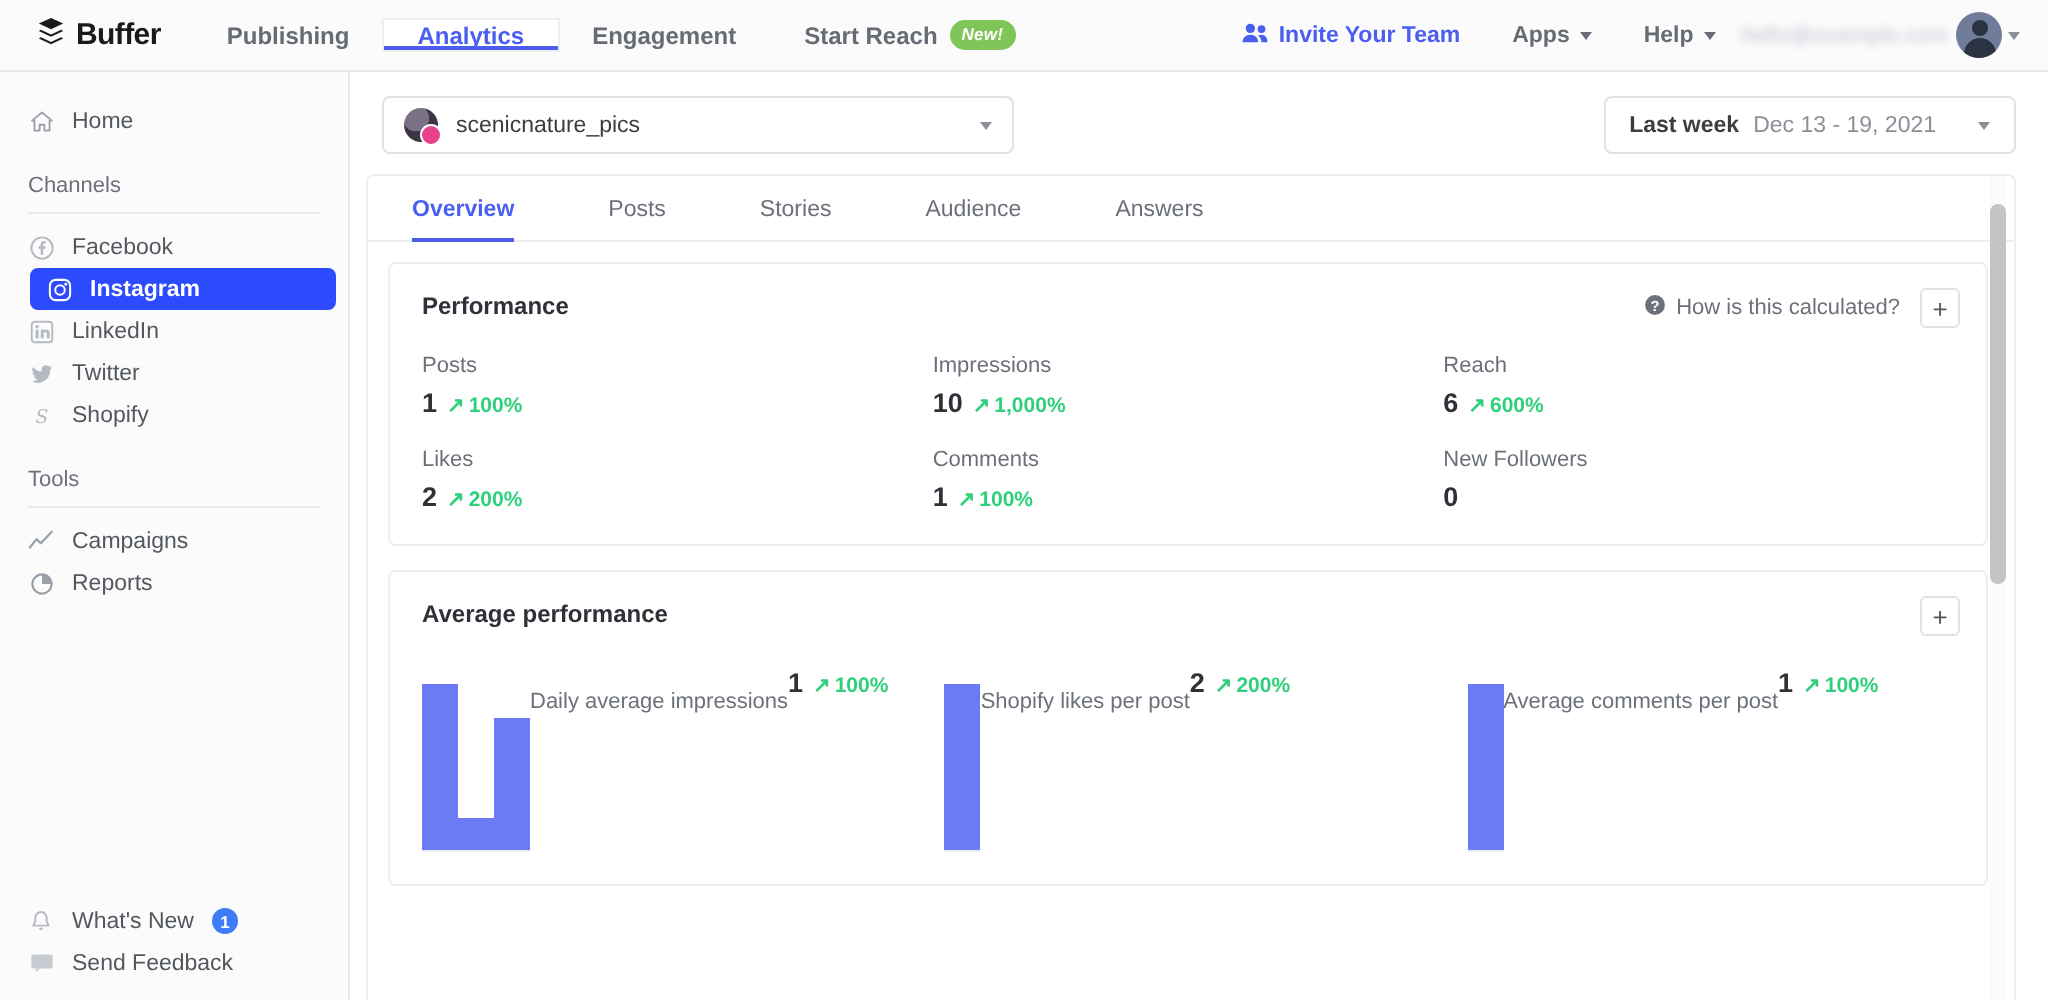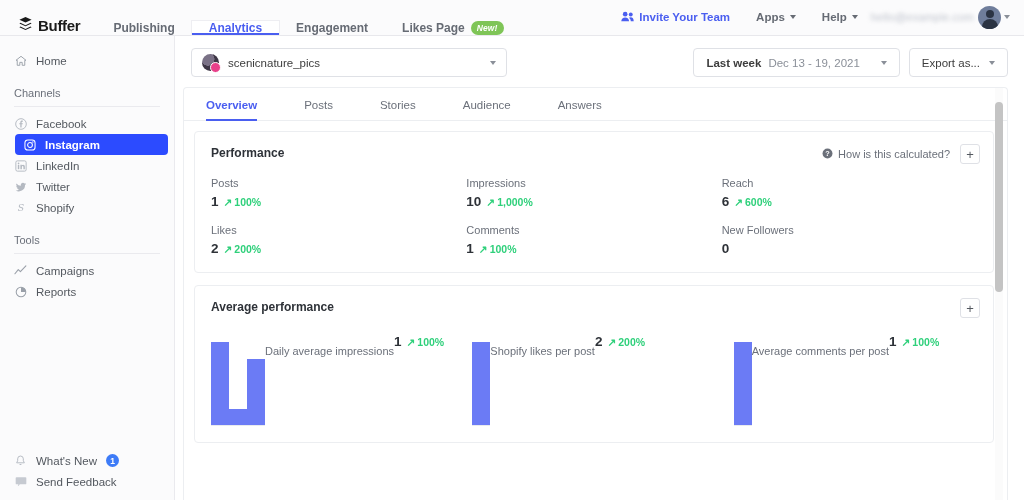--- a/index.html
+++ b/index.html
@@ -10,21 +10,21 @@
     overflow: hidden;
     color: #3d3d3d;
   }
   .app { width: 1024px; height: 500px; display: flex; flex-direction: column; }
 
   
   .topnav {
     height: 36px; flex: 0 0 36px;
     background: #fbfbfc;
     border-bottom: 1px solid #e8e8ec;
-    display: flex; align-items: flex-end;
+    display: flex; align-items: center;
     position: relative;
   }
   .logo-wrap {
     display: flex; align-items: center; gap: 5px;
     padding: 0 16px 0 18px;
   }
   .logo-mark { display: block; }
   .logo-text {
     font-size: 15px; font-weight: bold; letter-spacing: -0.3px; color: #1a1a1a;
   }
@@ -217,21 +217,21 @@
       <div class="nav-item">
         <span>Publishing</span>
       </div>
       <div class="nav-item active">
         <span>Analytics</span>
       </div>
       <div class="nav-item">
         <span>Engagement</span>
       </div>
       <div class="nav-item">
-        <span>Likes Page</span>
+        <span>Start Reach</span>
         <span class="pill-new">New!</span>
       </div>
     </div>
 
     <div class="nav-right">
       <div class="nav-r-item accent">
         <span>
           <svg width="13" height="11" viewBox="0 0 14 11">
               <circle cx="4.5" cy="3" r="2.5" fill="#4a5ef0"></circle>
               <circle cx="10.5" cy="3.4" r="2.1" fill="#4a5ef0"></circle>
@@ -375,24 +375,20 @@
           <span class="acct-ava"></span>
           <span>scenicnature_pics</span>
           <span class="sel-caret caret"></span>
         </div>
 
         <div class="right-ctrls">
           <div class="ctrl-btn">
             <span class="strong">Last week</span>
             <span class="muted">Dec 13 - 19, 2021</span>
             <span class="caret" style="color:#8a8f98;margin-left:14px;"></span>
-          </div>
-          <div class="ctrl-btn">
-            <span>Export as...</span>
-            <span class="caret" style="color:#8a8f98;margin-left:2px;"></span>
           </div>
         </div>
       </div>
 
       <div class="panel">
         <div class="tabs">
           <div class="tab active"><span>Overview</span></div>
           <div class="tab"><span>Posts</span></div>
           <div class="tab"><span>Stories</span></div>
           <div class="tab"><span>Audience</span></div>

